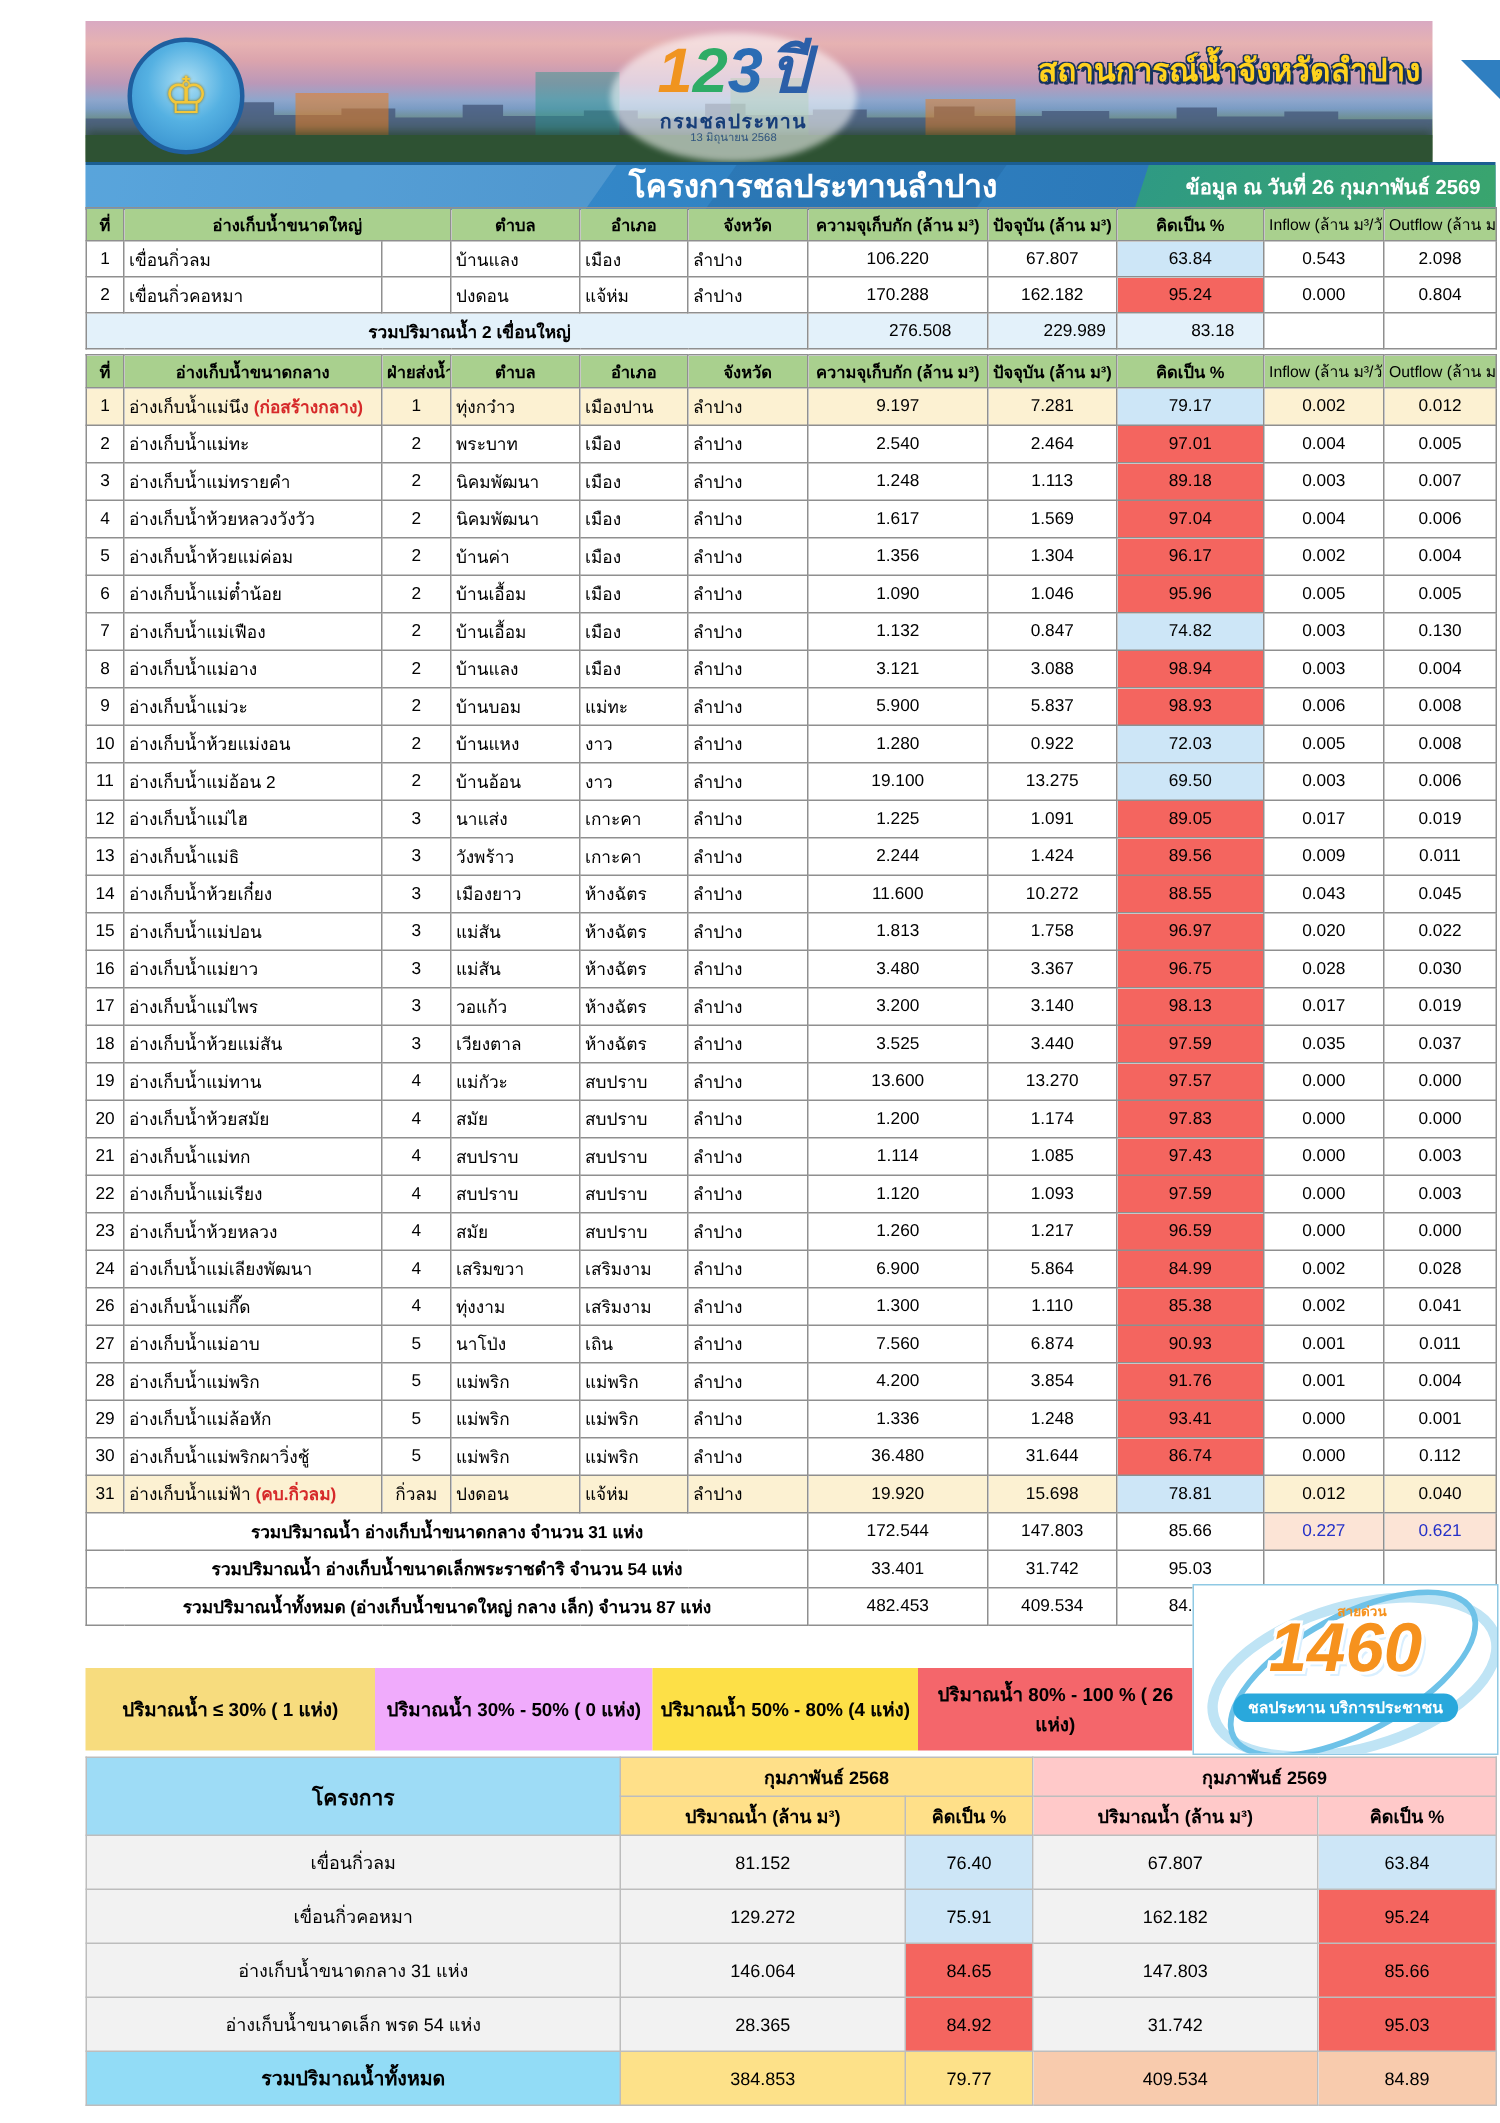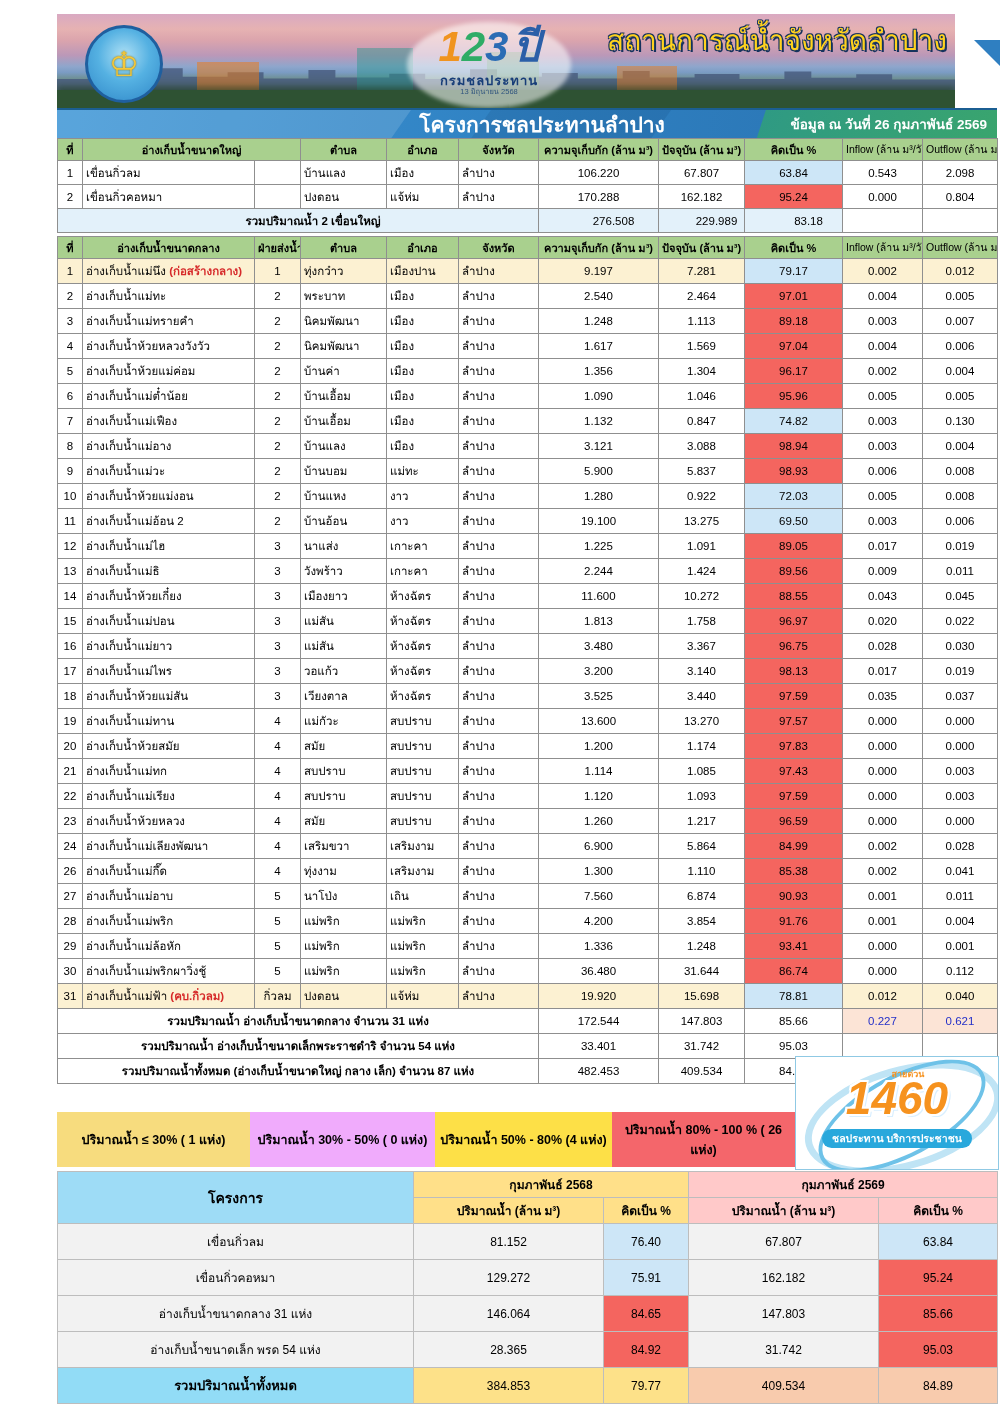--- a/index.html
+++ b/index.html
@@ -28,21 +28,21 @@
     border-radius:50%;filter:blur(2px);}
   .logo123 span{position:relative;font-weight:bold;font-style:italic;font-size:42px;}
   .d1{color:#f0941f;} .d2{color:#2eac66;} .d3{color:#2b6cb4;}
   .yr{font-size:15px;color:#2b5fa8;vertical-align:bottom;}
   .org{position:absolute;left:342px;top:56px;width:180px;text-align:center;font-weight:bold;
     font-size:13px;color:#173d78;letter-spacing:1px;}
   .orgdate{position:absolute;left:342px;top:71px;width:180px;text-align:center;font-size:7.5px;color:#30557f;}
   .slogan{position:absolute;left:170px;top:75px;width:520px;text-align:center;font-weight:bold;
     font-size:15px;color:#fff;
     text-shadow:-1px -1px 0 #1f5f9f,1px -1px 0 #1f5f9f,-1px 1px 0 #1f5f9f,1px 1px 0 #1f5f9f,0 2px 3px #123;}
-  .prov-title{position:absolute;right:8px;top:4px;font-weight:normal;font-size:28px;color:#ffd21e;
+  .prov-title{position:absolute;right:8px;top:16px;font-weight:bold;font-size:21px;color:#ffd21e;
     text-shadow:-1px -1px 0 #16335e,1px -1px 0 #16335e,-1px 1px 0 #16335e,2px 2px 0 #16335e;}
   .fold{position:absolute;right:0;top:40px;width:26px;height:26px;background:#2f7fc1;
     clip-path:polygon(0 0,100% 0,100% 100%);}
 
   
   .titlebar{position:absolute;left:57px;top:108px;width:940px;height:30px;
     background:linear-gradient(100deg,#3e96d6 0%,#2e7fc0 55%,#2a72b0 100%);
     border-top:2px solid #1b5e92;overflow:hidden;}
   .titlebar .deco1{position:absolute;left:-40px;top:-10px;width:380px;height:60px;
     background:rgba(255,255,255,.14);transform:skewX(-35deg);}

